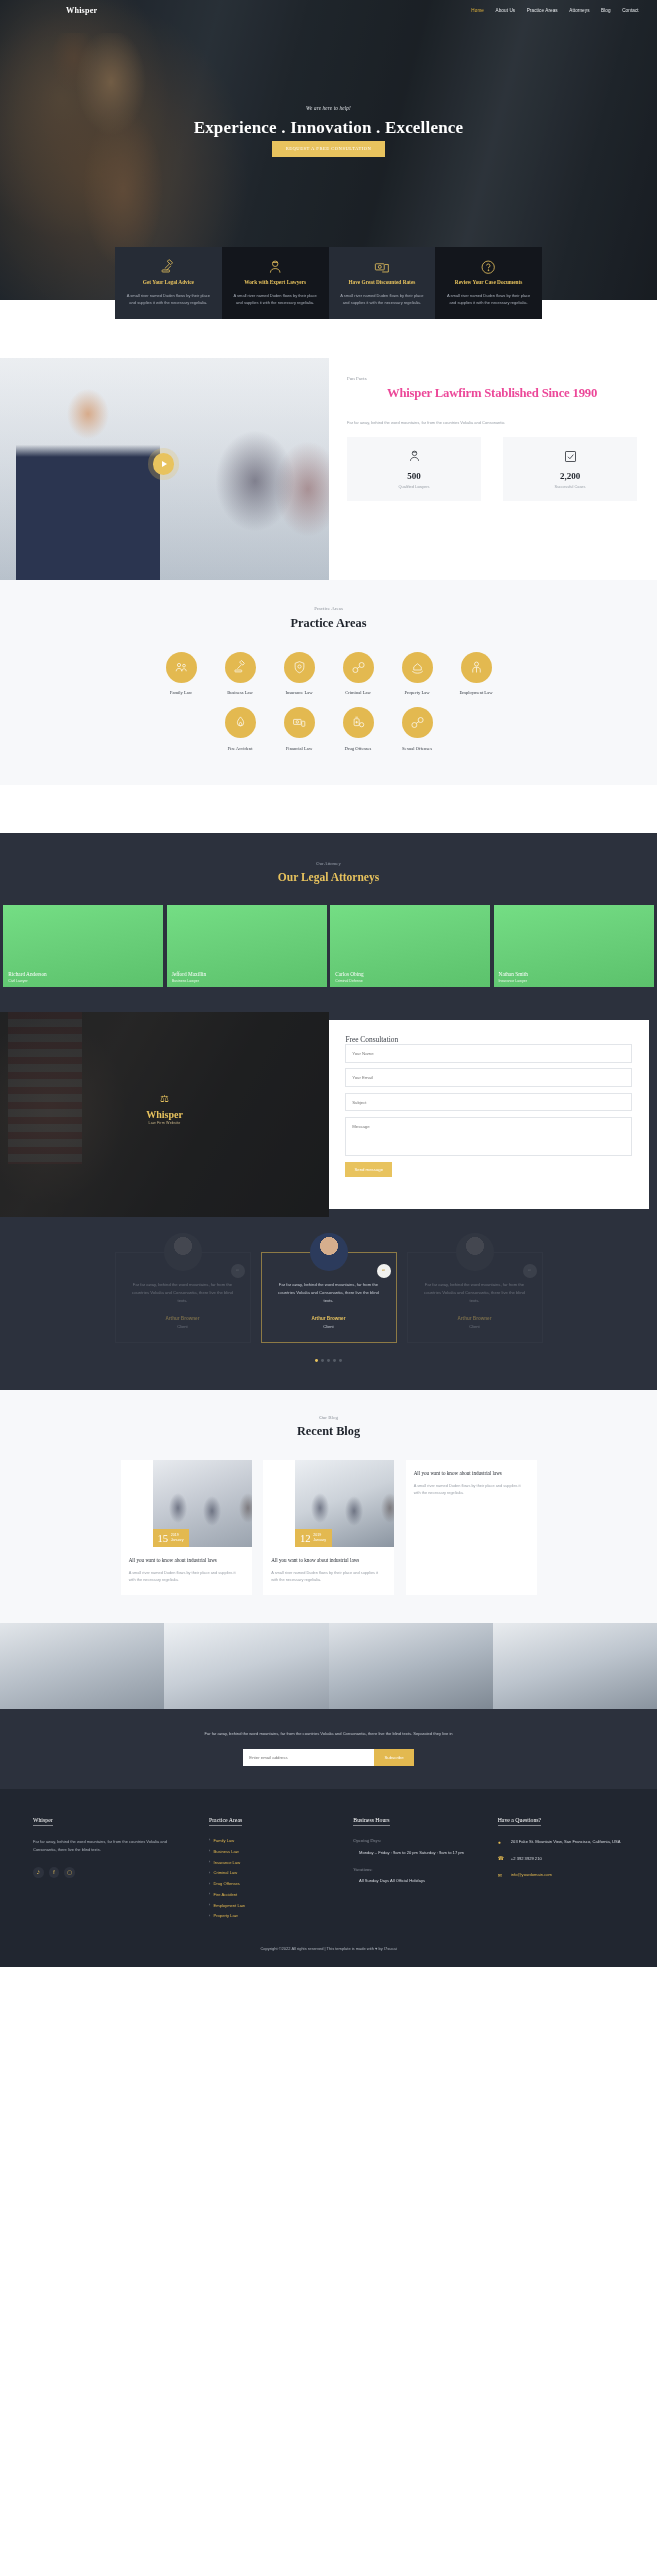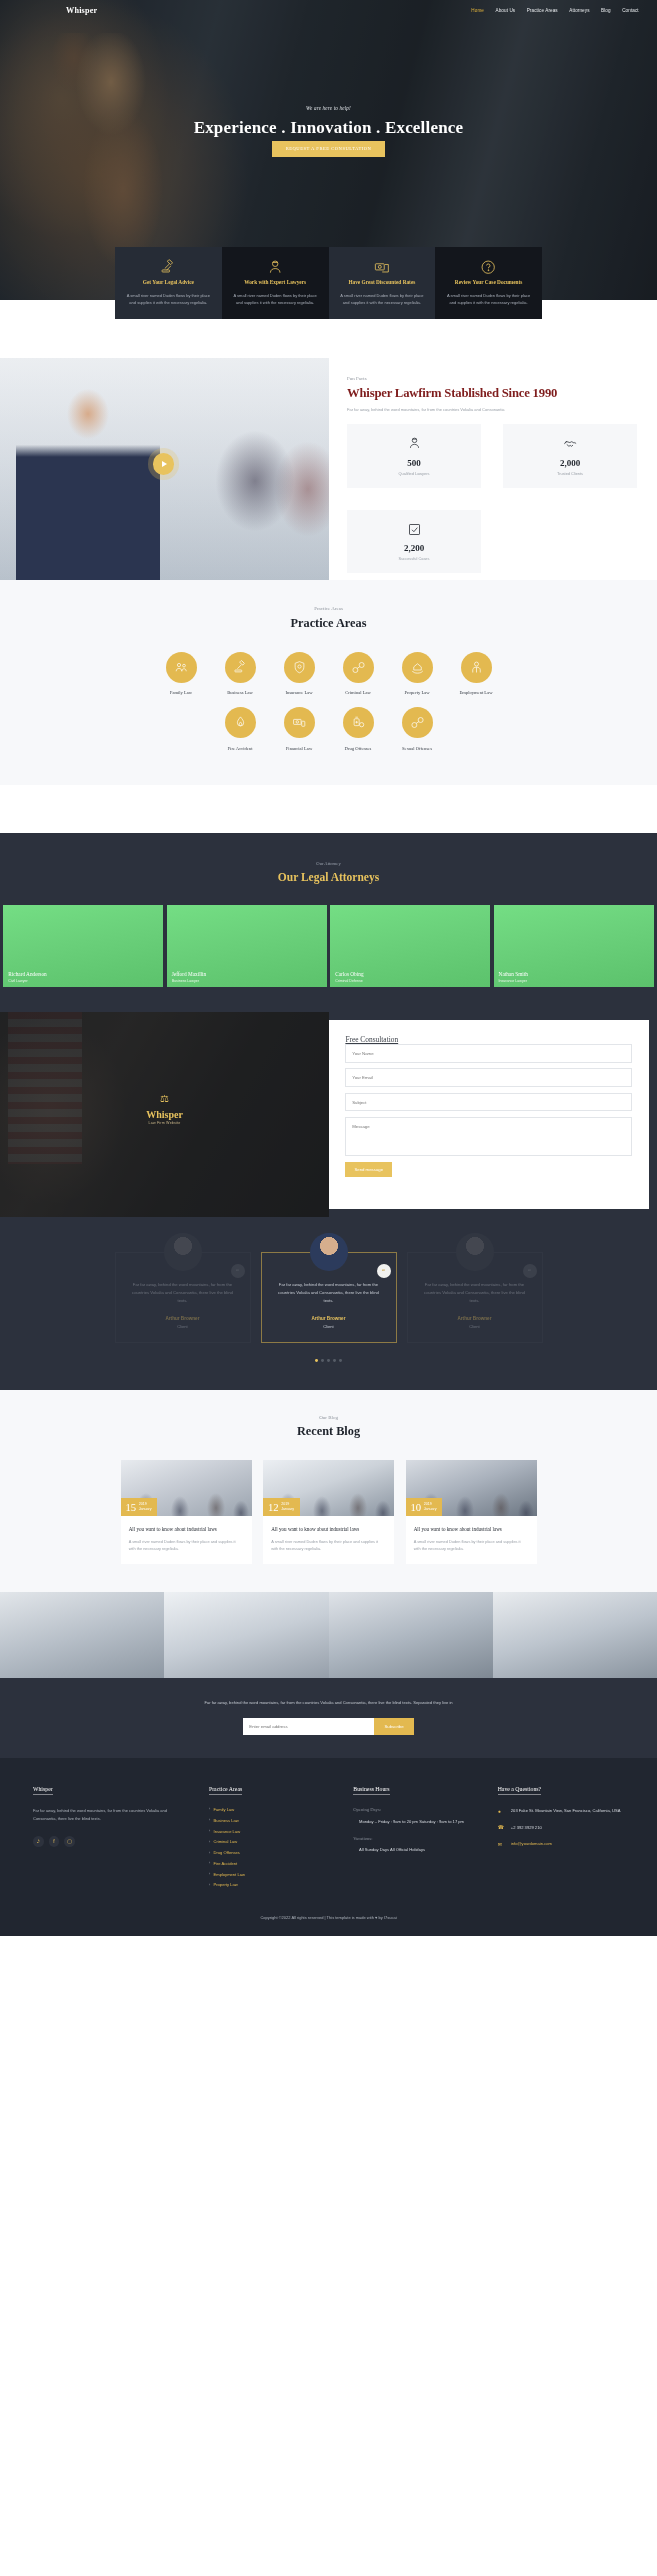--- a/index.html
+++ b/index.html
@@ -105,22 +105,22 @@
     background:#e8c35e; display:flex; align-items:center; justify-content:center;
     box-shadow:0 0 0 5px rgba(232,195,94,.25); cursor:pointer;
   }
   #about .media .play span {
     width:0; height:0; border-left:5.8px solid #fff;
     border-top:3.7px solid transparent; border-bottom:3.7px solid transparent; margin-left:1.6px;
   }
   #about .info { flex:1; padding:18px 20px 0 18px; }
   .sec-kicker { font-family:"Liberation Serif", serif; color:#8f959d; font-size:5px; margin-bottom:4.1px; }
   .about-h {
-    font-family:"Liberation Serif", serif; font-weight:bold; color:#7f1d1d;
-    font-size:12.7px; letter-spacing:-0.2px; margin-bottom:6px;
+    font-family:"Liberation Serif", serif; font-weight:bold; color:#ec4899;
+    font-size:12.7px; letter-spacing:-0.2px; margin-bottom:19px;text-align:center;
   }
   .about-sub { color:#9aa0a8; font-size:4px; line-height:1.7; margin-bottom:10.7px; }
   .facts { display:grid; grid-template-columns:1fr 1fr; gap:22px; }
   .fact {
     background:#f6f7f9; text-align:center; padding:12.3px 5px 11.5px;
   }
   .fact .fi { height:16.4px; margin-bottom:5px; color:#2b2f36; }
   .fact .fi svg { display:block; margin:0 auto; }
   .fact .num {
     font-family:"Liberation Serif", serif; font-weight:bold; color:#1e232b;
@@ -176,21 +176,21 @@
   }
   #consult .photo .dim { position:absolute; inset:0; background:rgba(25,28,33,.6); }
   #consult .photo .logo {
     position:absolute; left:0; right:0; top:82px; text-align:center; color:#e8c35e;
   }
   #consult .photo .logo .mark { font-size:10px; line-height:1; margin-bottom:5px; }
   #consult .photo .logo .nm { font-family:"Liberation Serif", serif; font-size:10px; font-weight:bold; }
   #consult .photo .logo .tag { font-size:3.6px; color:#cbb78a; margin-top:1.6px; letter-spacing:0.2px; }
   #consult .form { flex:1; background:#fff; padding:15px 16.4px 16.4px; margin:8.2px 8.2px 8.2px 0; }
   .form-title {
-    font-family:"Liberation Serif", serif; color:#3a3f47; font-size:7.4px; text-decoration:underline;
+    font-family:"Liberation Serif", serif; color:#3a3f47; font-size:7.4px; 
   }
   .field {
     display:block; width:100%; border:0.8px solid #e2e5e9; background:#fff;
     padding:5.8px 5.8px; font-size:4.3px; color:#9aa0a8; margin-bottom:5.8px;
     font-family:"Liberation Sans", sans-serif;
   }
   textarea.field { height:39px; resize:none; }
   .send-btn {
     background:#e8c35e; color:#fff; border:none; padding:5px 9px;
     font-size:4.3px; cursor:pointer; font-family:"Liberation Sans", sans-serif;
@@ -220,21 +220,21 @@
   .t-name { font-family:"Liberation Sans", sans-serif; color:#e8c35e; font-size:4.6px; font-weight:bold; margin-bottom:2.5px; }
   .t-role { color:#c7ccd4; font-size:4.1px; }
   .t-dots { display:flex; justify-content:center; gap:3.3px; margin-top:16.4px; }
   .t-dots i { width:2.9px; height:2.9px; border-radius:50%; background:#565c67; display:block; cursor:pointer; }
   .t-dots i.on { background:#e8c35e; }
 
   
   #blog { background:#f7f8fa; padding:25px 0 28px; text-align:center; }
   .blog-row { display:flex; justify-content:center; gap:11.5px; }
   .blog-card { width:131px; background:#fff; text-align:left; }
-  .blog-img { height:56px; position:relative; overflow:hidden; }
+  .blog-img { height:87px; position:relative; overflow:hidden;margin-left:32px; }
   .bi1 { background:linear-gradient(160deg,#e8ebef 0%,#c9ced6 40%,#9aa3ae 100%); }
   .bi2 { background:linear-gradient(160deg,#eceff3 0%,#ccd2d9 45%,#8b95a1 100%); }
   .bi3 { background:linear-gradient(160deg,#d8dce2 0%,#aab2bd 45%,#6c7682 100%); }
   .blog-img .ppl {
     position:absolute; inset:0;
     background:
       radial-gradient(ellipse 13px 21.4px at 25px 48px, rgba(70,75,95,.65), rgba(70,75,95,0) 70%),
       radial-gradient(ellipse 13px 21.4px at 59px 51px, rgba(60,65,85,.6), rgba(60,65,85,0) 70%),
       radial-gradient(ellipse 13px 21.4px at 95px 48px, rgba(80,70,70,.55), rgba(80,70,70,0) 70%),
       radial-gradient(ellipse 11.5px 18px at 120px 53px, rgba(55,60,80,.6), rgba(55,60,80,0) 70%);
@@ -397,31 +397,20 @@
             <circle cx="12" cy="7" r="3.6"></circle>
               <path d="M5.5 19c0-3.6 3-5.6 6.5-5.6s6.5 2 6.5 5.6"></path>
               <line x1="8.6" y1="5" x2="15.4" y2="5"></line>
           </svg>
         </div>
         <div class="num">500</div>
         <div class="lbl">Qualified Lawyers</div>
       </div>
       <div class="fact">
         <div class="fi">
-          <svg width="15" height="15" viewBox="0 0 24 24" fill="none" stroke="currentColor" stroke-width="1.2">
-            <path d="M2 12.5l4-3.5 5 1.5 3-1.5 4 2.5"></path>
-              <path d="M6 13.5l3.5 3 2-1.5 2 1.5 2.5-2"></path>
-              <path d="M3 10.5l3.5-2M21 12l-3-2"></path>
-          </svg>
-        </div>
-        <div class="num">2,000</div>
-        <div class="lbl">Trusted Clients</div>
-      </div>
-      <div class="fact">
-        <div class="fi">
           <svg width="15" height="15" viewBox="0 0 24 24" fill="none" stroke="currentColor" stroke-width="1.3">
             <rect x="4" y="4" width="16" height="16" rx="1"></rect>
               <polyline points="8,12.5 11,15.5 16.5,9"></polyline>
           </svg>
         </div>
         <div class="num">2,200</div>
         <div class="lbl">Successful Cases</div>
       </div>
     </div>
   </div>
@@ -655,30 +644,20 @@
             <span>January</span>
           </span>
         </div>
       </div>
       <div class="blog-body">
         <div class="blog-h">All you want to know about industrial laws</div>
         <div class="blog-p">A small river named Duden flows by their place and supplies it with the necessary regelialia.</div>
       </div>
     </article>
     <article class="blog-card">
-      <div class="blog-img bi3">
-        <div class="ppl"></div>
-        <div class="blog-date">
-          <span class="d">10</span>
-          <span class="my">
-            <span>2019</span><br>
-            <span>January</span>
-          </span>
-        </div>
-      </div>
       <div class="blog-body">
         <div class="blog-h">All you want to know about industrial laws</div>
         <div class="blog-p">A small river named Duden flows by their place and supplies it with the necessary regelialia.</div>
       </div>
     </article>
   </div>
 </section>
 
 <section id="gallery">
   <div class="g1"></div>

